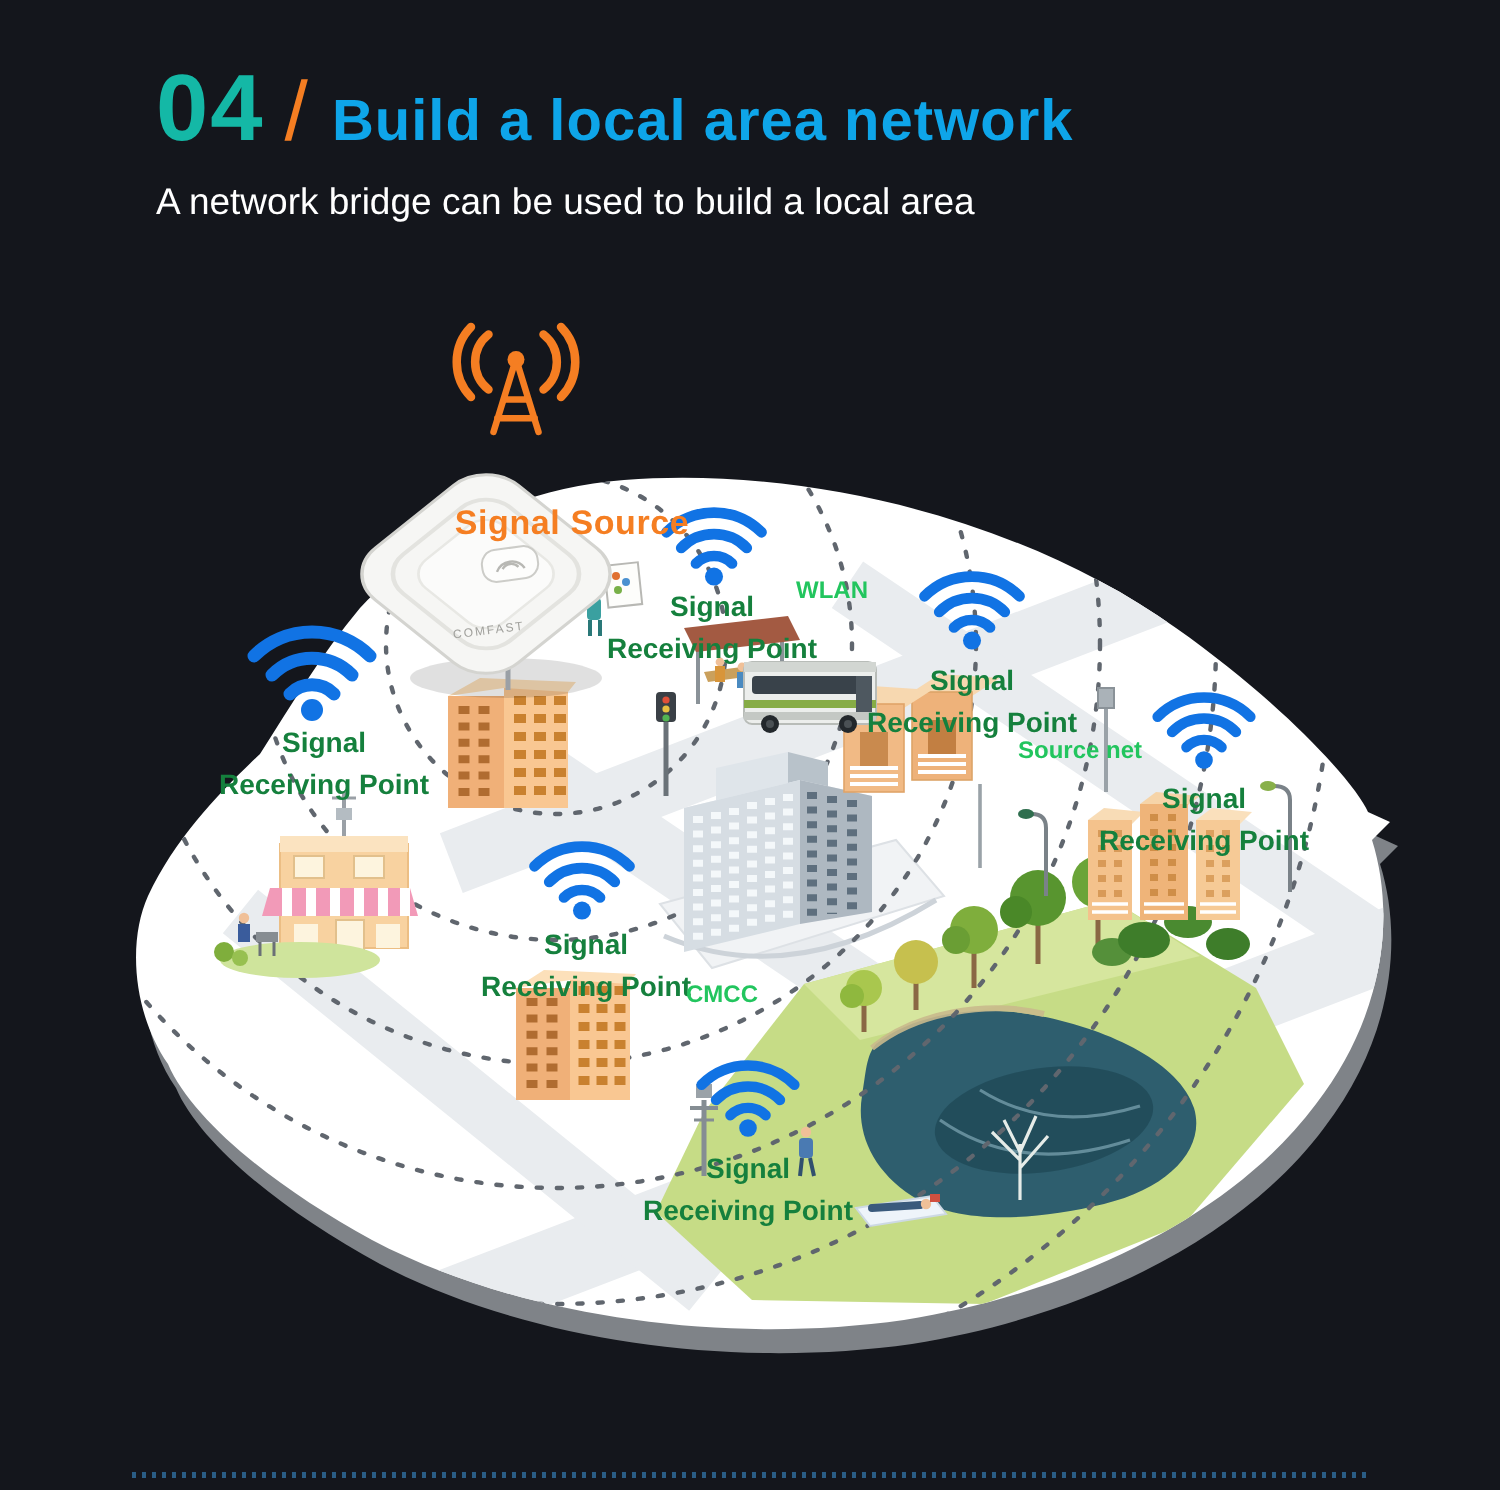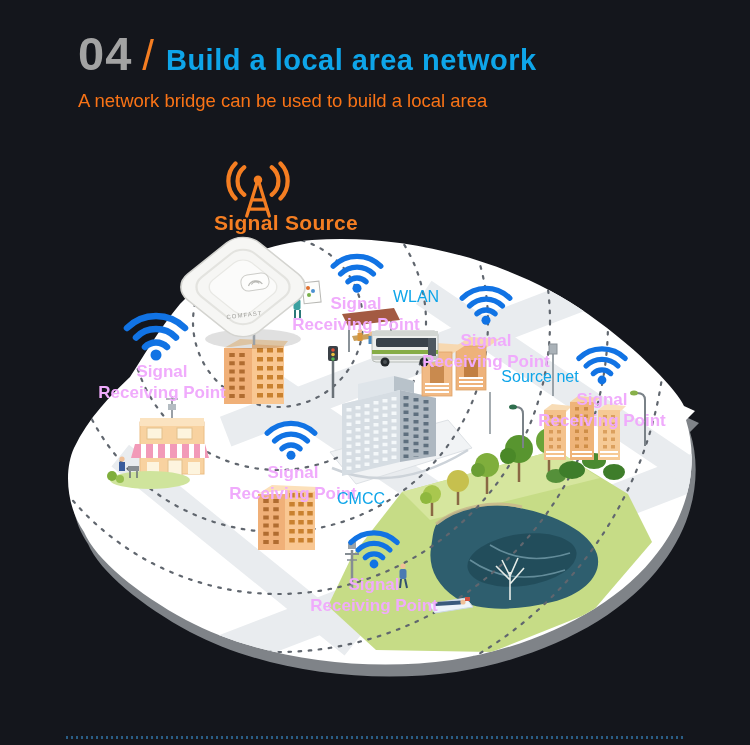--- a/index.html
+++ b/index.html
@@ -7,30 +7,30 @@
     width:750px;height:745px;position:relative;overflow:hidden;
     background:#14161c;
     font-family:"Liberation Sans", sans-serif;
   }
   .stage{position:absolute;left:0;top:0;width:750px;height:745px;}
   svg.scene{position:absolute;left:0;top:0;}
 
   
   .header{position:absolute;left:78px;top:30px;width:600px;}
   .title-row{display:flex;align-items:baseline;}
-  .num{color:#a3a3a3;font-size:47px;font-weight:800;letter-spacing:1px;line-height:1;}
+  .num{color:#14b8a6;font-size:47px;font-weight:800;letter-spacing:1px;line-height:1;}
   .slash{color:#f57e22;font-size:42px;font-weight:400;margin:0 12px 0 10px;line-height:1;}
   .title{color:#0ea5e9;font-size:29px;font-weight:700;letter-spacing:.5px;line-height:1;}
-  .subtitle{margin-top:10px;color:#f97316;font-size:18.5px;line-height:1.5;font-weight:400;}
+  .subtitle{margin-top:10px;color:#ffffff;font-size:18.5px;line-height:1.5;font-weight:400;}
 
   
   .lbl{position:absolute;transform:translateX(-50%);text-align:center;white-space:nowrap;}
-  .src-label{color:#f57e22;font-size:21px;font-weight:700;letter-spacing:.3px;}
-  .rp{color:#f0abfc;font-size:17px;font-weight:700;line-height:21px;}
-  .blk{color:#0ea5e9;font-size:16px;font-weight:400;}
+  .src-label{color:#f57e22;font-size:17px;font-weight:700;letter-spacing:.3px;margin-top:41px;}
+  .rp{color:#15803d;font-size:14px;font-weight:700;line-height:21px;}
+  .blk{color:#22c55e;font-size:12px;font-weight:700;}
 
   .bottom-dash{
     position:absolute;left:66px;top:736px;width:620px;height:3px;
     background:repeating-linear-gradient(90deg,#2a5d85 0px,#2a5d85 2px,transparent 2px,transparent 5px);
   }
 </style>
 </head>
 <body>
 
 <div class="stage">

